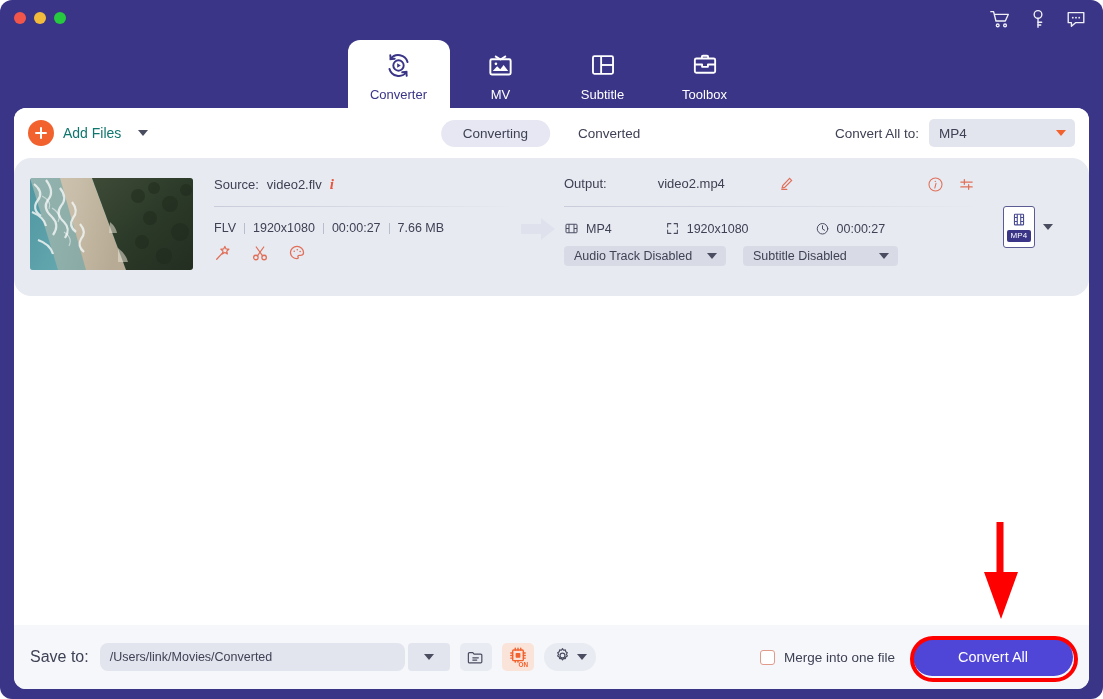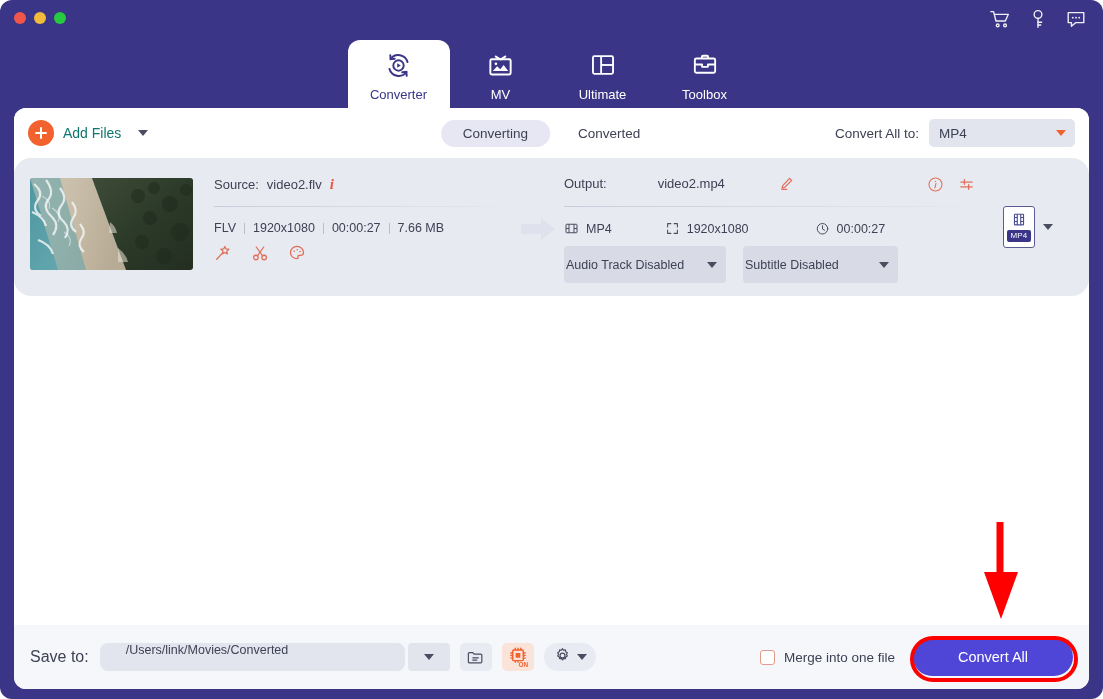--- a/index.html
+++ b/index.html
@@ -241,22 +241,22 @@
     margin-top: 14px;
     display: flex; align-items: center;
     font-size: 12.5px; color: #3f4154;
   }
   .out-meta .grp { display: flex; align-items: center; gap: 7px; }
   .out-meta .g2 { margin-left: 53px; }
   .out-meta .g3 { margin-left: 66px; }
 
   .out-selects { margin-top: 10px; display: flex; gap: 17px; }
   .dd {
-    height: 37px; border-radius: 4px; background: #d8dbe6;
-    display: flex; align-items: center; padding: 0 2px;
+    height: 20px; border-radius: 4px; background: #d8dbe6;
+    display: flex; align-items: center; padding: 0 10px;
     font-size: 12.5px; color: #3f4154; position: relative; cursor: pointer;
   }
   .dd.audio { width: 162px; }
   .dd.sub { width: 155px; }
   .caret-dd {
     position: absolute; right: 9px;
     width: 0; height: 0;
     border-left: 5.5px solid transparent;
     border-right: 5.5px solid transparent;
     border-top: 6.5px solid #4a4c60;
@@ -293,22 +293,22 @@
     background: #f6f7fb;
     display: flex; align-items: center;
     padding: 0 16px;
     position: relative;
   }
   .saveto-label { font-size: 16px; color: #3f4154; margin-right: 11px; }
   .path-box {
     width: 305px; height: 28px;
     background: #e3e5ee;
     border-radius: 8px;
-    display: flex; align-items: flex-start;
-    padding: 0 26px;
+    display: flex; align-items: center;
+    padding: 0 10px;
     font-size: 12.5px; color: #3f4154;
   }
   .path-caret-box {
     width: 42px; height: 28px; background: #e3e5ee;
     border-radius: 4px; margin-left: 3px;
     display: flex; align-items: center; justify-content: center;
     cursor: pointer;
   }
   .btn-icon {
     width: 32px; height: 28px;
@@ -431,21 +431,21 @@
     </div>
 
     <div class="tab">
       <span class="tabicon">
         <svg width="28" height="28" viewBox="0 0 24 24" fill="none" stroke="#ffffff" stroke-width="1.6" stroke-linejoin="round">
           <rect x="3.4" y="4.4" width="17.2" height="15.2" rx="1.3"></rect>
           <path d="M10.4 4.4v15.2"></path>
           <path d="M10.4 12h10.2"></path>
         </svg>
       </span>
-      <span class="tablabel">Ultimate</span>
+      <span class="tablabel">Subtitle</span>
     </div>
 
     <div class="tab">
       <span class="tabicon">
         <svg width="28" height="28" viewBox="0 0 24 24" fill="none" stroke="#ffffff" stroke-width="1.6" stroke-linejoin="round">
           <path d="M9.3 6.4V5.1a1 1 0 0 1 1-1h3.4a1 1 0 0 1 1 1v1.3"></path>
           <rect x="3.3" y="6.4" width="17.4" height="12.2" rx="1.3"></rect>
           <path d="M3.3 11.6h6.2v2h5v-2h6.2"></path>
         </svg>
       </span>

